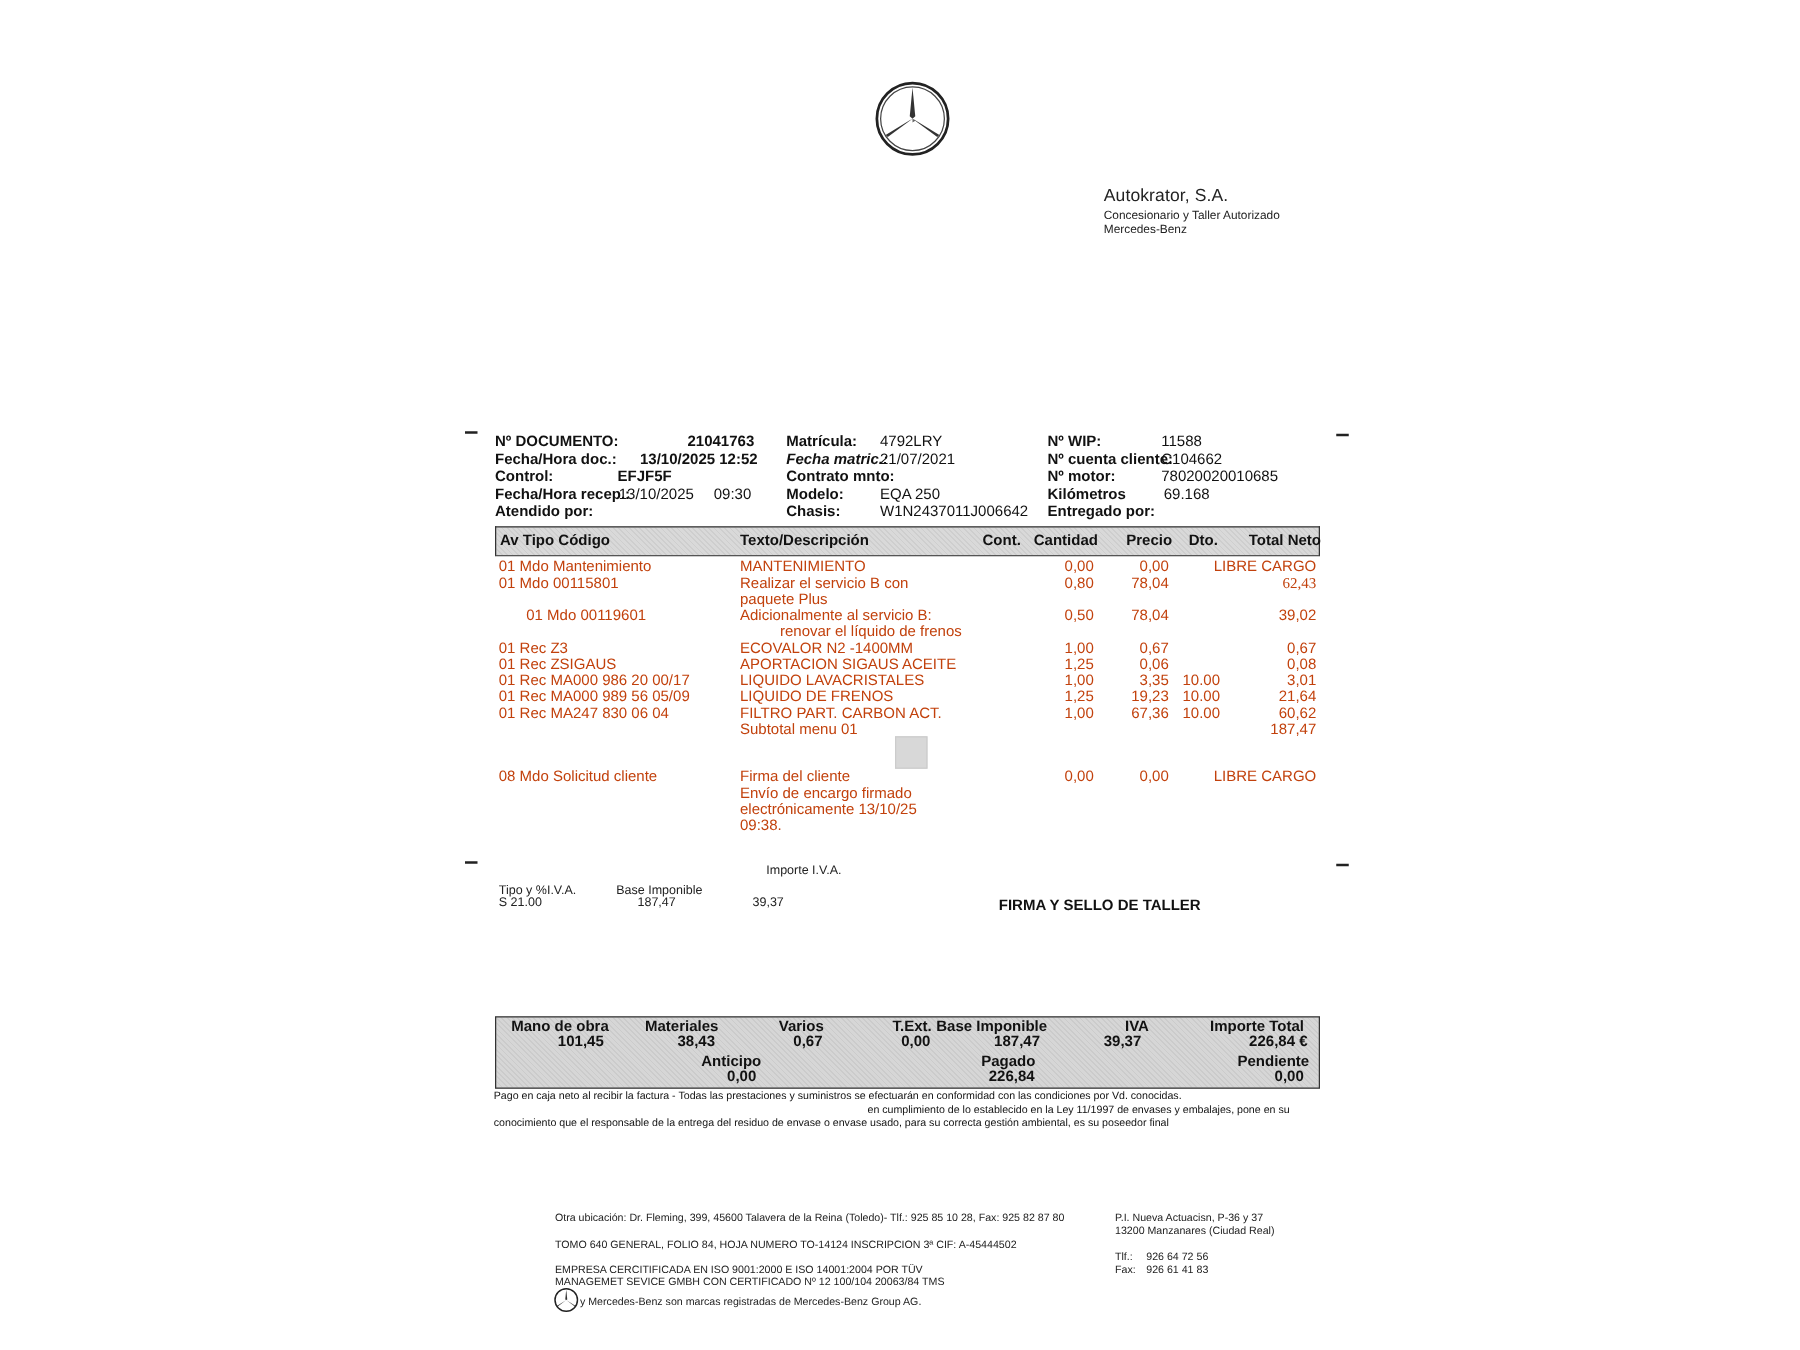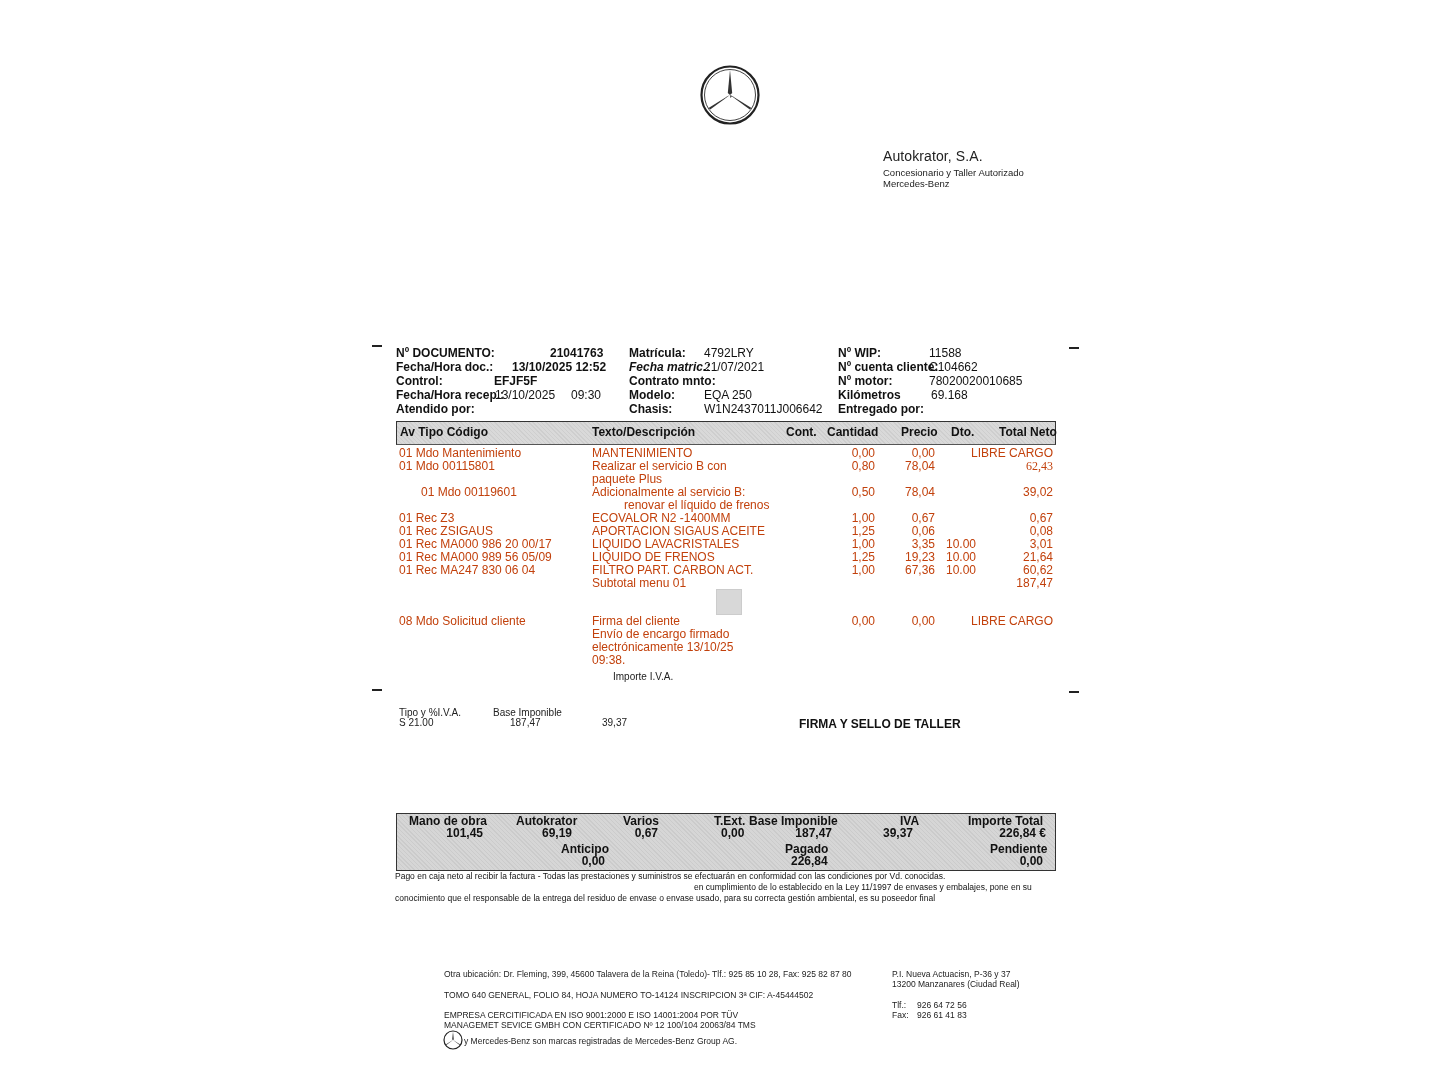--- a/index.html
+++ b/index.html
@@ -206,32 +206,32 @@
     <span class="row right" style="left:830px; top:615px; width:45px;">0,00</span>
     <span class="row right" style="left:890px; top:615px; width:45px;">0,00</span>
     <span class="row right" style="left:960px; top:615px; width:93px;">LIBRE CARGO</span>
   </div>
 
   <div>
     <span class="abs iva" style="left:399px; top:708px;">Tipo y %I.V.A.</span>
     <span class="abs iva" style="left:399px; top:718px;">S 21.00</span>
     <span class="abs iva" style="left:493px; top:708px;">Base Imponible</span>
     <span class="abs iva" style="left:510px; top:718px;">187,47</span>
-    <span class="abs iva" style="left:584px; top:672px;padding-left:29px;">Importe I.V.A.</span>
+    <span class="abs iva" style="left:584px; top:692px;padding-left:29px;">Importe I.V.A.</span>
     <span class="abs iva" style="left:602px; top:718px;">39,37</span>
   </div>
 
   <span class="abs firma">FIRMA Y SELLO DE TALLER</span>
 
   <div class="abs tot-box"></div>
   <div>
     <span class="tot" style="left:409px; top:815px;">Mano de obra</span>
     <span class="tot right" style="left:420px; top:827px; width:63px;">101,45</span>
-    <span class="tot" style="left:516px; top:815px;">Autokrator</span>
-    <span class="tot right" style="left:520px; top:827px; width:52px;">69,19</span>
+    <span class="tot" style="left:516px; top:815px;">Materiales</span>
+    <span class="tot right" style="left:520px; top:827px; width:52px;">38,43</span>
     <span class="tot" style="left:623px; top:815px;">Varios</span>
     <span class="tot right" style="left:620px; top:827px; width:38px;">0,67</span>
     <span class="tot" style="left:714px; top:815px;">T.Ext.</span>
     <span class="tot" style="left:721px; top:827px;">0,00</span>
     <span class="tot" style="left:749px; top:815px;">Base Imponible</span>
     <span class="tot right" style="left:780px; top:827px; width:52px;">187,47</span>
     <span class="tot" style="left:900px; top:815px;">IVA</span>
     <span class="tot" style="left:883px; top:827px;">39,37</span>
     <span class="tot" style="left:968px; top:815px;">Importe Total</span>
     <span class="tot right" style="left:970px; top:827px; width:76px;">226,84 €</span>

